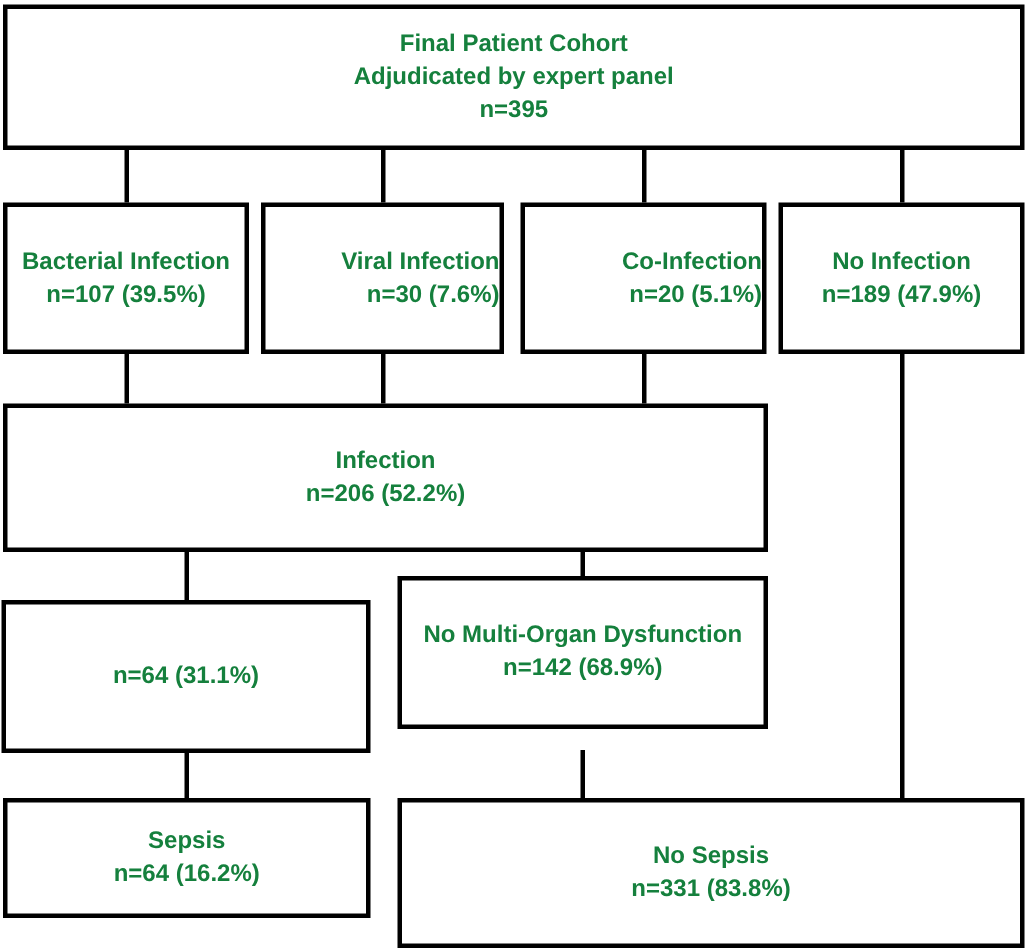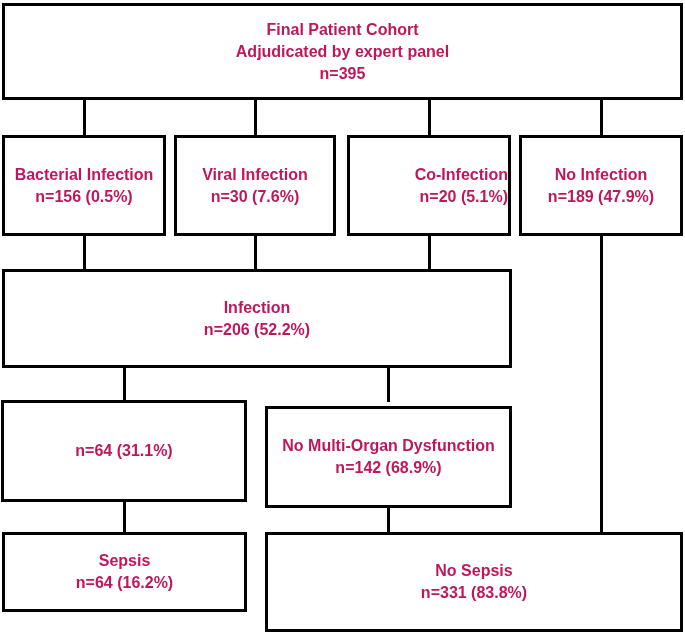--- a/index.html
+++ b/index.html
@@ -6,21 +6,21 @@
     margin: 0;
     padding: 0;
     background: #ffffff;
   }
   .canvas {
     position: relative;
     width: 685px;
     height: 634px;
     background: #ffffff;
     font-family: "Liberation Sans", sans-serif;
-    color: #be185d;
+    color: #15803d;
     overflow: hidden;
   }
   .node {
     position: absolute;
     box-sizing: border-box;
     border: 3px solid #000000;
     background: #ffffff;
     display: flex;
     flex-direction: column;
     justify-content: center;
@@ -32,26 +32,26 @@
   .node .title { font-weight: bold; }
   .node .subtitle, .node .count { font-weight: bold; }
   .vline {
     position: absolute;
     width: 3px;
     background: #000000;
   }
   
   #node-cohort       { left: 2px;   top: 3px;   width: 681px; height: 97px; }
   #node-bacterial    { left: 2px;   top: 135px; width: 164px; height: 101px; }
-  #node-viral        { left: 174px; top: 135px; width: 162px; height: 101px; }
+  #node-viral        { left: 174px; top: 135px; width: 162px; height: 101px; align-items: flex-end; }
   #node-coinfection  { left: 347px; top: 135px; width: 164px; height: 101px; align-items: flex-end; }
   #node-noinfection  { left: 519px; top: 135px; width: 164px; height: 101px; }
   #node-infection    { left: 2px;   top: 269px; width: 510px; height: 99px; }
   #node-mod          { left: 1px;   top: 400px; width: 246px; height: 102px; }
-  #node-nomod        { left: 265px; top: 406px; width: 247px; height: 102px; }
+  #node-nomod        { left: 265px; top: 384px; width: 247px; height: 102px; }
   #node-sepsis       { left: 2px;   top: 532px; width: 245px; height: 80px; }
   #node-nosepsis     { left: 265px; top: 532px; width: 418px; height: 100px; }
   
   #v-cohort-bacterial   { left: 82.5px;  top: 99px;  height: 38px; }
   #v-cohort-viral       { left: 253.5px; top: 99px;  height: 38px; }
   #v-cohort-coinfection { left: 427.5px; top: 99px;  height: 38px; }
   #v-cohort-noinfection { left: 599.5px; top: 99px;  height: 38px; }
   #v-bacterial-infection   { left: 82.5px;  top: 235px; height: 36px; }
   #v-viral-infection       { left: 253.5px; top: 235px; height: 36px; }
   #v-coinfection-infection { left: 427.5px; top: 235px; height: 36px; }
@@ -80,21 +80,21 @@
   <div class="vline" id="v-nomod-nosepsis"></div>
 
   <div class="node" id="node-cohort">
     <div class="title">Final Patient Cohort</div>
     <div class="subtitle">Adjudicated by expert panel</div>
     <div class="count">n=395</div>
   </div>
 
   <div class="node" id="node-bacterial">
     <div class="title">Bacterial Infection</div>
-    <div class="count">n=156 (0.5%)</div>
+    <div class="count">n=107 (39.5%)</div>
   </div>
   <div class="node" id="node-viral">
     <div class="title">Viral Infection</div>
     <div class="count">n=30 (7.6%)</div>
   </div>
   <div class="node" id="node-coinfection">
     <div class="title">Co-Infection</div>
     <div class="count">n=20 (5.1%)</div>
   </div>
   <div class="node" id="node-noinfection">

